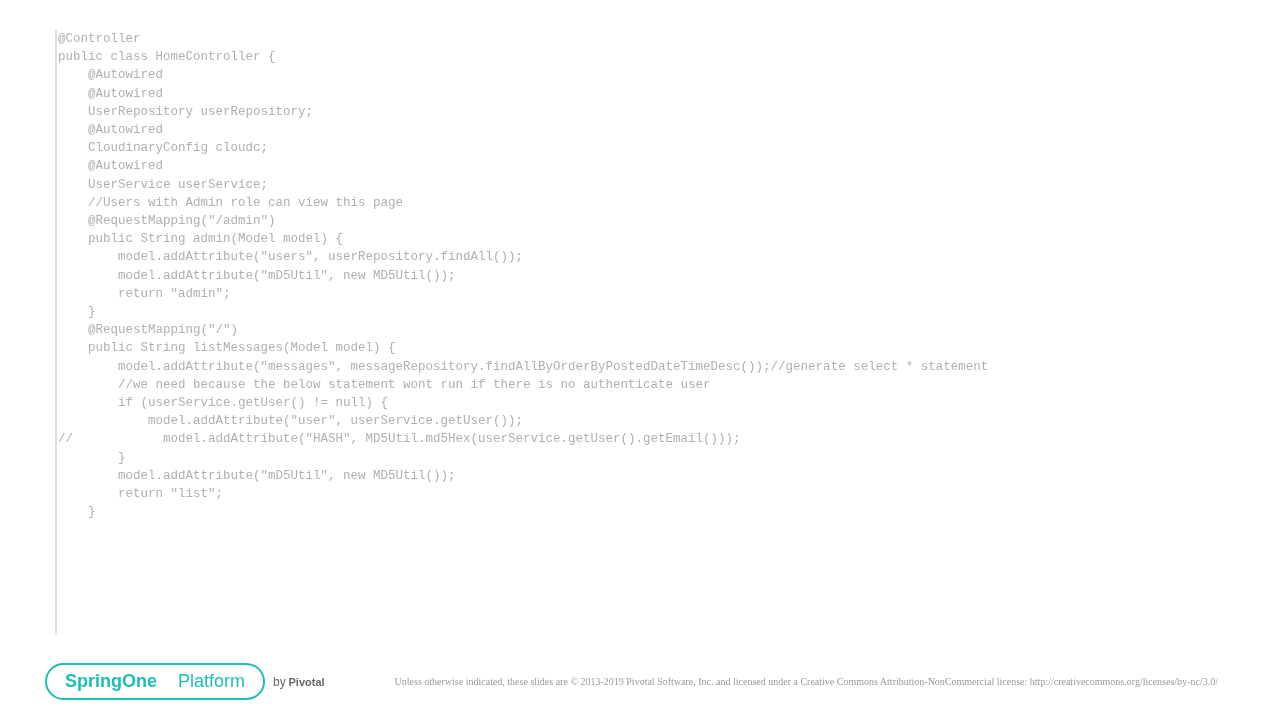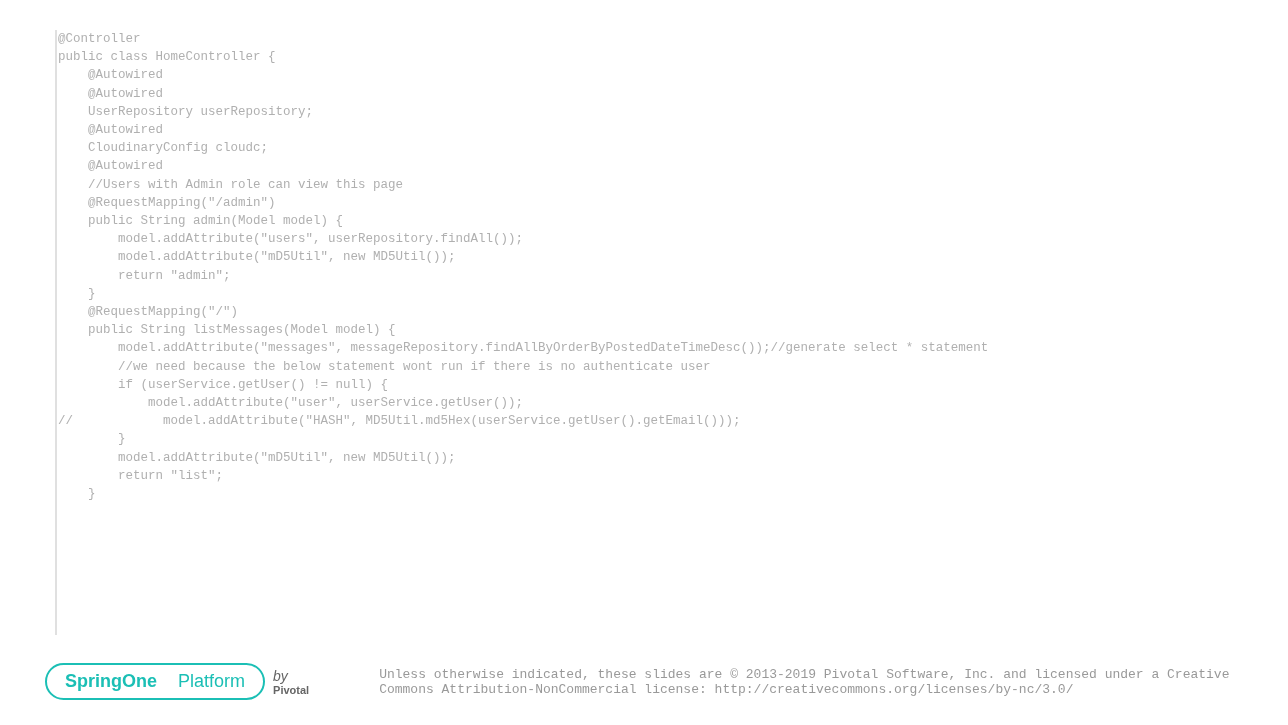--- a/index.html
+++ b/index.html
@@ -59,51 +59,52 @@
       font-size: 18px;
       margin-left: 21px;
     }
     .by-pivotal {
       font-family: Arial, sans-serif;
       font-size: 10px;
       color: #666;
       margin-left: 8px;
     }
     .by-pivotal .by {
-      font-size: 14px;
-      font-style: italic;
+      font-size: 12px;
     }
     .by-pivotal .pivotal {
       font-weight: bold;
       font-size: 11px;
       margin-top: 20px;
     }
     .copyright {
-      font-family: Liberation Mono, monospace;
-      font-size: 13px;
+      font-family: Liberation Serif, serif;
+      font-size: 10px;
       color: #999;
       margin-left: 70px;
+      text-align: right;
     }
   </style>
 </head>
 <body>
 
 <div class="code-container">
   <div class="code-line"></div>
   <div class="code-line">@Controller</div>
   <div class="code-line">public class HomeController {</div>
   <div class="code-line">    @Autowired</div>
   <div class="code-line"></div>
   <div class="code-line">    @Autowired</div>
   <div class="code-line">    UserRepository userRepository;</div>
   <div class="code-line"></div>
   <div class="code-line">    @Autowired</div>
   <div class="code-line">    CloudinaryConfig cloudc;</div>
   <div class="code-line"></div>
   <div class="code-line">    @Autowired</div>
+  <div class="code-line">    UserService userService;</div>
   <div class="code-line"></div>
   <div class="code-line">    //Users with Admin role can view this page</div>
   <div class="code-line">    @RequestMapping("/admin")</div>
   <div class="code-line">    public String admin(Model model) {</div>
   <div class="code-line">        model.addAttribute("users", userRepository.findAll());</div>
   <div class="code-line">        model.addAttribute("mD5Util", new MD5Util());</div>
   <div class="code-line">        return "admin";</div>
   <div class="code-line">    }</div>
   <div class="code-line"></div>
   <div class="code-line">    @RequestMapping("/")</div>

